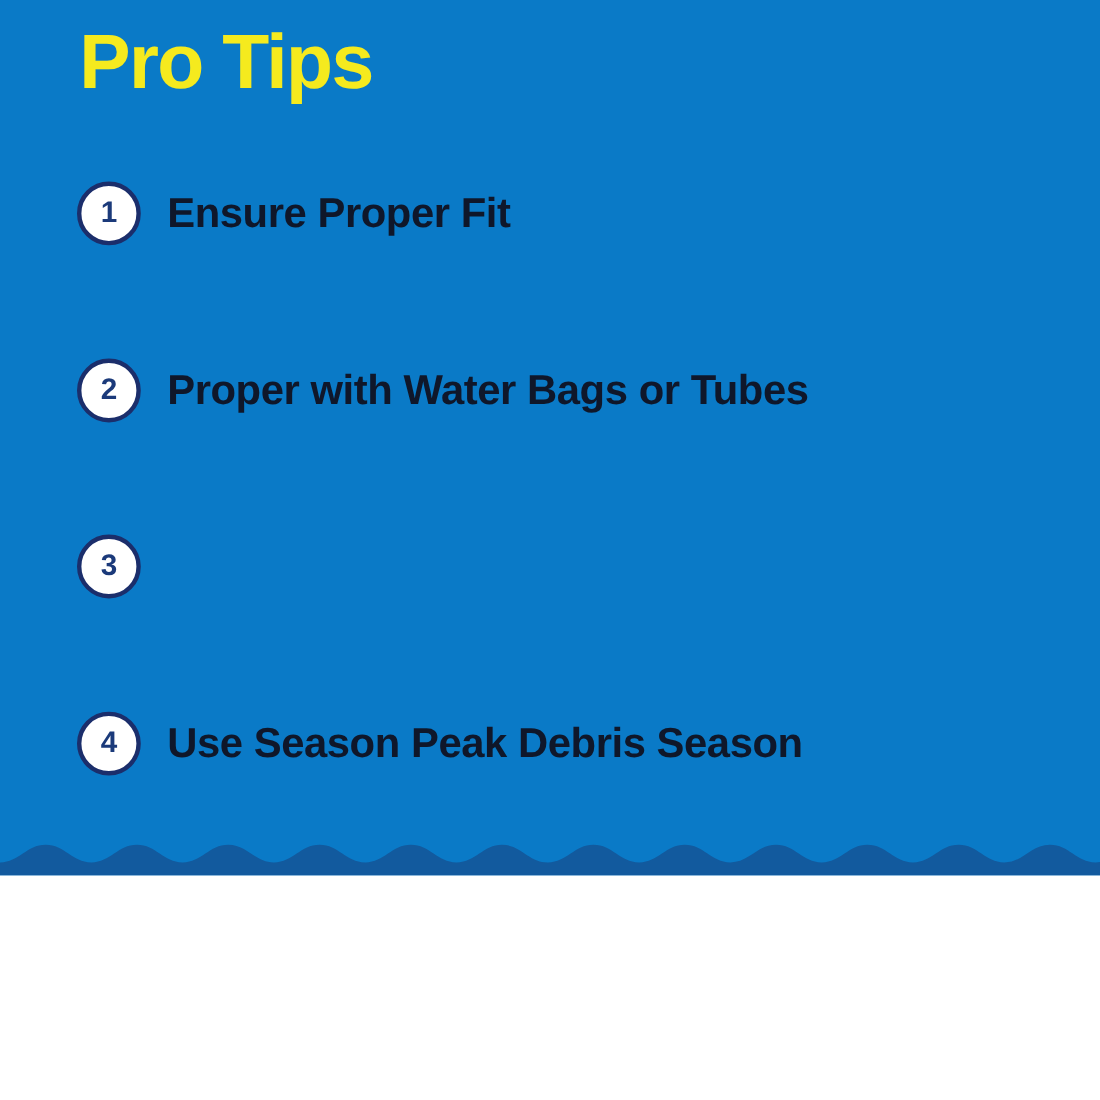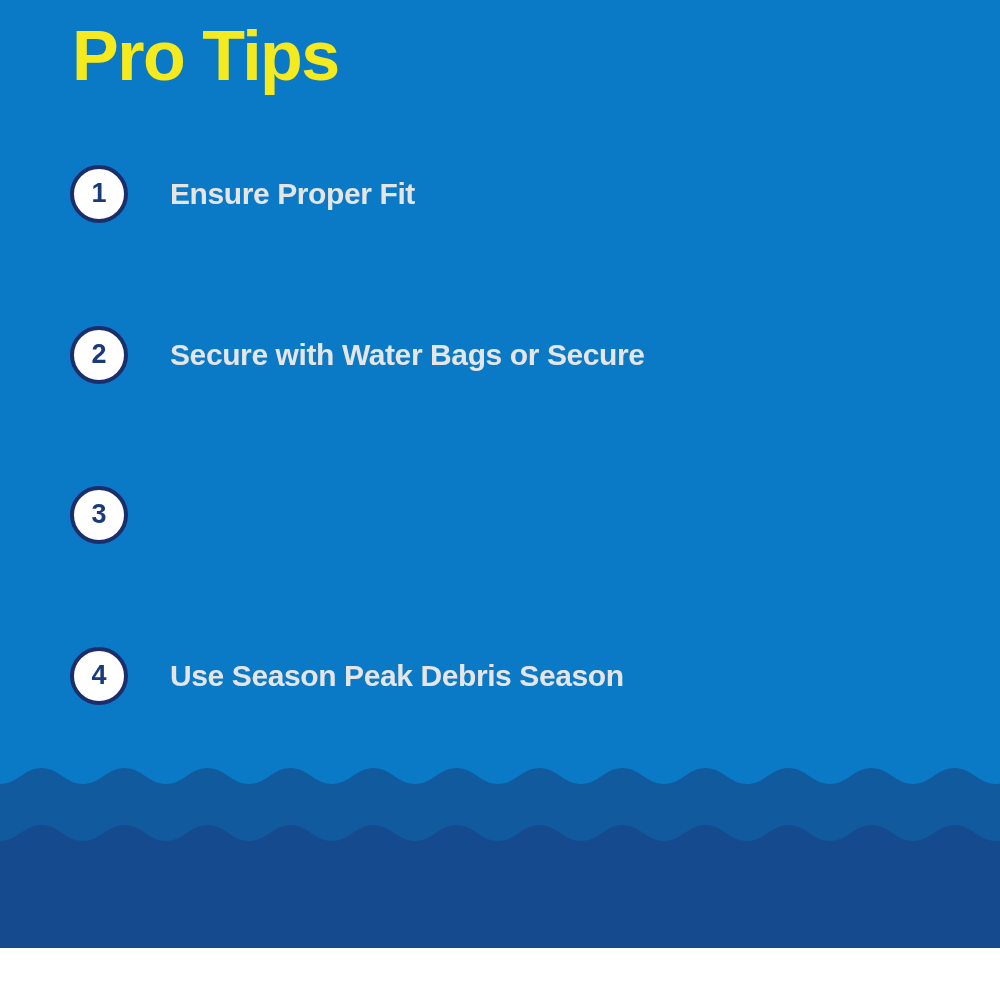--- a/index.html
+++ b/index.html
@@ -5,21 +5,21 @@
 <style>
   html, body {
     margin: 0;
     padding: 0;
     background: #ffffff;
   }
 
   #poster {
     position: relative;
     width: 1000px;
-    height: 948px;
+    height: 796px;
     overflow: hidden;
     background: #0a7ac7;
     font-family: "Liberation Sans", "DejaVu Sans", sans-serif;
     -webkit-font-smoothing: antialiased;
   }
 
   
   #title {
     position: absolute;
     left: 72px;
@@ -74,24 +74,24 @@
   .tip-badge-number {
     font-size: 27px;
     font-weight: bold;
     color: #1b3a7a;
     line-height: 1;
     letter-spacing: 0px;
     transform: translateY(-1px);
   }
 
   .tip-label {
-    margin-left: 42px;
-    font-size: 30px;
+    margin-left: 24px;
+    font-size: 38px;
     font-weight: bold;
-    color: #e5e5e5;
+    color: #0f172a;
     line-height: 1;
     letter-spacing: -0.4px;
     white-space: nowrap;
   }
 
   
   .wave-layer {
     position: absolute;
     left: 0;
     width: 1000px;
@@ -127,21 +127,21 @@
       <span class="tip-badge">
         <span class="tip-badge-number">1</span>
       </span>
       <span class="tip-label">Ensure Proper Fit</span>
     </li>
 
     <li class="tip-row row-1">
       <span class="tip-badge">
         <span class="tip-badge-number">2</span>
       </span>
-      <span class="tip-label">Secure with Water Bags or Secure</span>
+      <span class="tip-label">Proper with Water Bags or Tubes</span>
     </li>
 
     <li class="tip-row row-2">
       <span class="tip-badge">
         <span class="tip-badge-number">3</span>
       </span>
     </li>
 
     <li class="tip-row row-3">
       <span class="tip-badge">

